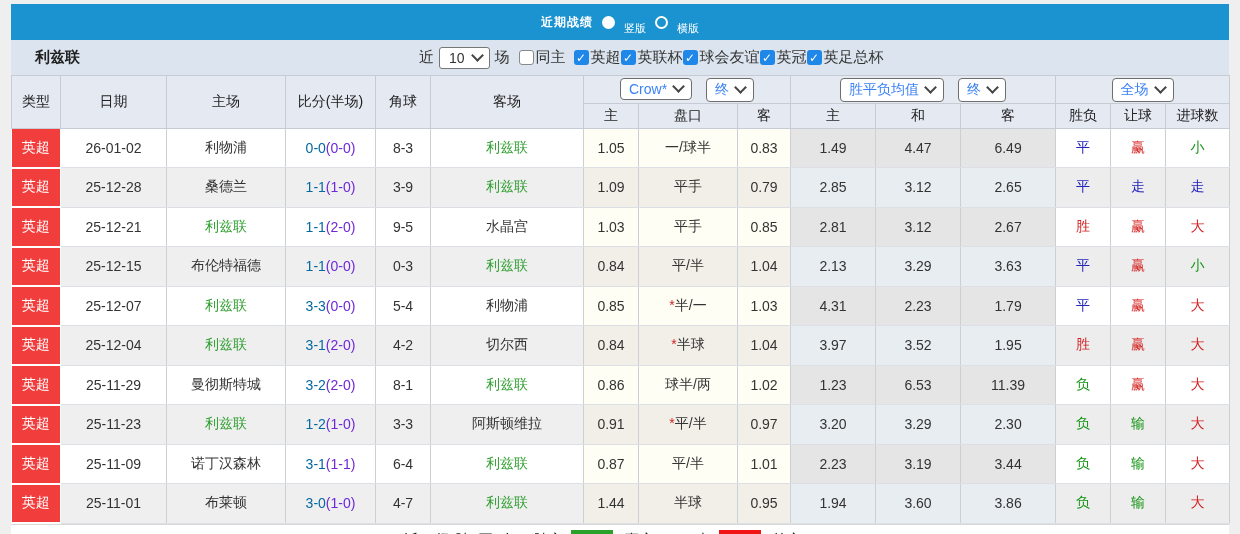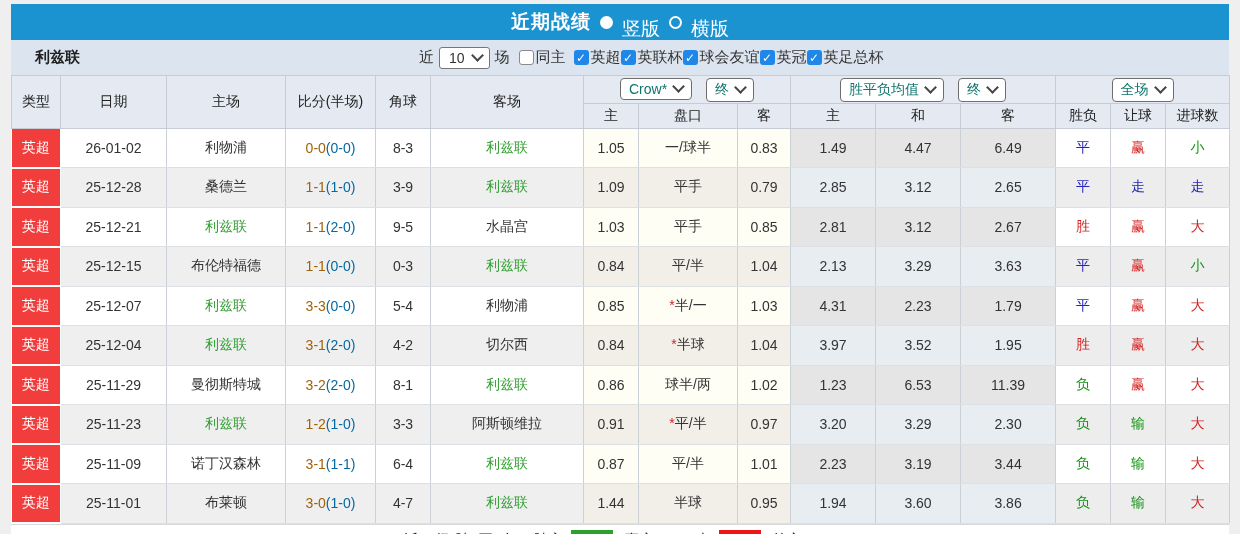--- a/index.html
+++ b/index.html
@@ -2,22 +2,22 @@
 <html><head>
 <meta charset="utf-8">
 <style>
   html,body{margin:0;padding:0;}
   body{background:#efefef;font-family:"Liberation Sans","DejaVu Sans",sans-serif;}
   .page{position:relative;width:1240px;height:534px;background:#efefef;overflow:hidden;}
   .content{position:absolute;left:11px;top:4px;width:1218px;}
 
   
   .titlebar{height:36px;background:#1c93d1;display:flex;align-items:center;justify-content:center;gap:9px;color:#fff;}
-  .tb-title{font-size:19px;font-weight:bold;letter-spacing:1px;}
-  .tb-lab{font-size:19px;margin-top:13px;}
+  .tb-title{font-size:12px;font-weight:bold;letter-spacing:1px;}
+  .tb-lab{font-size:11px;margin-top:13px;}
   .radio{width:13px;height:13px;border-radius:50%;display:inline-block;box-sizing:border-box;cursor:pointer;}
   .radio.sel{background:#fff;}
   .radio.unsel{border:2px solid #fff;background:transparent;}
 
   
   .filterbar{height:35px;background:#dce5ef;position:relative;display:flex;align-items:center;}
   .team{font-size:15px;font-weight:bold;color:#222;margin-left:24px;}
   .controls{position:absolute;left:408px;display:flex;align-items:center;font-size:15px;color:#333;gap:5px;}
   .sel-box{display:inline-flex;align-items:center;gap:8px;background:#fff;border:1px solid #767676;border-radius:3px;padding:2px 7px 2px 9px;font-size:14px;cursor:pointer;}
   .chev{width:7px;height:7px;border-right:2px solid #444;border-bottom:2px solid #444;transform:rotate(45deg);display:inline-block;margin-top:-4px;}
@@ -26,37 +26,37 @@
   .cb-wrap.first{margin-right:8px;margin-left:4px;}
   .cb{width:15px;height:15px;border-radius:3px;display:inline-flex;align-items:center;justify-content:center;box-sizing:border-box;background:#fff;border:1px solid #8a8a8a;font-size:12px;margin-right:2px;}
   .cb.on{background:#1f87e8;border:none;color:#fff;font-weight:bold;}
 
   
   table{border-collapse:collapse;table-layout:fixed;width:1218px;background:#fff;}
   th,td{padding:0;text-align:center;overflow:hidden;white-space:nowrap;}
   thead th{background:#e5e9f2;font-weight:normal;font-size:14px;color:#222;border:1px solid #c6cbd4;}
   tr.hrow1 th{height:27px;}
   tr.hrow2 th{height:24px;}
-  .pill{display:inline-flex;align-items:center;gap:7px;background:#fff;border:1px solid #6e6e6e;border-radius:4px;padding:2px 8px;font-size:14px;color:#0f766e;cursor:pointer;margin:0 5px;}
+  .pill{display:inline-flex;align-items:center;gap:7px;background:#fff;border:1px solid #6e6e6e;border-radius:4px;padding:2px 8px;font-size:14px;color:#3b82f6;cursor:pointer;margin:0 5px;}
   tbody td{height:37.5px;font-size:14px;color:#333;border-right:1px solid #cbcfd6;border-bottom:1px solid #dcdfe3;}
   td.league{background:#f23d3d;color:#fff;border-bottom:2px solid #fff;border-right:1px solid #fff;font-size:14px;}
   tr.odd .g-base{background:#ffffff;}
   tr.even .g-base{background:#efeff0;}
   tr.odd .g-odds{background:#fffef4;}
   tr.even .g-odds{background:#f1efe8;}
   tr.odd .g-avg{background:#e5e5e5;}
   tr.even .g-avg{background:#e8edf2;}
   tr.odd .g-res{background:#ffffff;}
   tr.even .g-res{background:#ededed;}
   .c-red{color:#d42222;}
   .c-green{color:#149414;}
   .c-blue{color:#2424bb;}
   .c-team{color:#2f9e2f;}
-  .c-score{color:#a16207;}
-  .half{color:#0369a1;}
+  .c-score{color:#0369a1;}
+  .half{color:#6d28d9;}
 
   
   .summary{height:31px;background:#ffffff;display:flex;align-items:center;justify-content:center;font-size:15px;color:#222;border-top:1px solid #d8d8d8;}
   .badge{color:#fff;padding:2px 6px;margin:0 4px;font-size:15px;}
   .badge.green{background:#2aa12a;}
   .badge.red{background:#f01414;}
   .c-bluev{color:#1414e0;}
   .ml{margin-left:7px;}
 </style>
 </head>

